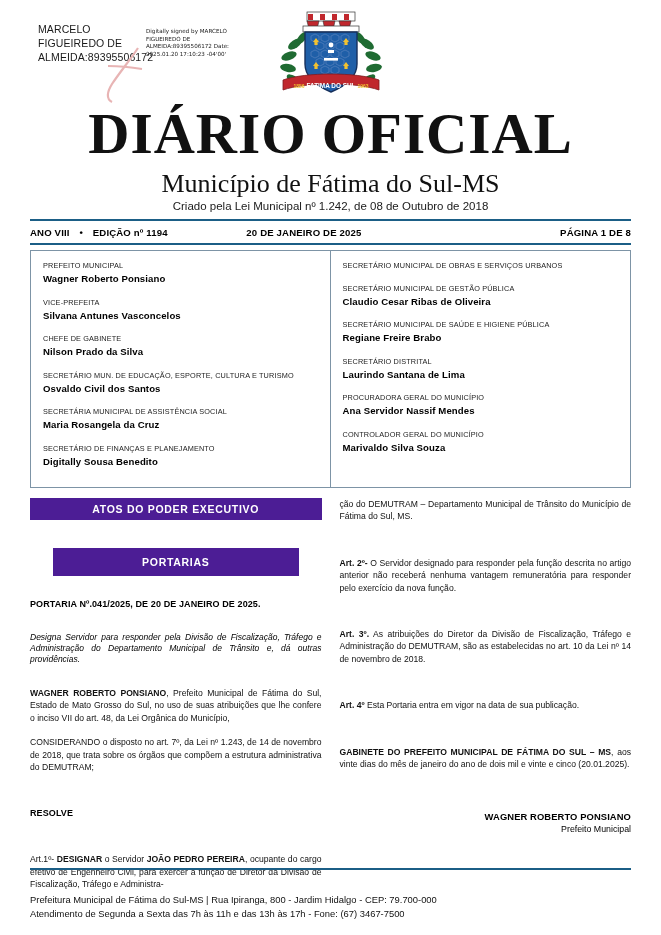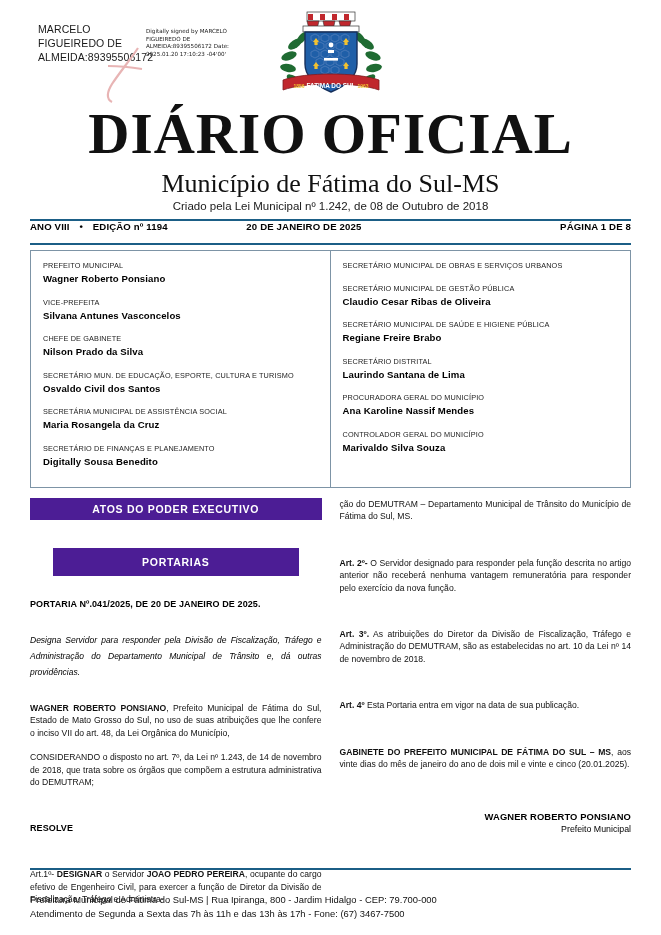--- a/index.html
+++ b/index.html
@@ -98,20 +98,21 @@
   
   .edition-bar {
     position: absolute;
     left: 30px;
     right: 30px;
     top: 219px;
     border-top: 2.2px solid #1b5e86;
     border-bottom: 2.2px solid #1b5e86;
     height: 22px;
     display: flex;
+    align-items: center;
     font-size: 9.6px;
     font-weight: bold;
     letter-spacing: 0.15px;
   }
   .ed-left { width: 36%; white-space: nowrap; }
   .ed-mid  { width: 34%; text-align: left; }
   .ed-right{ width: 30%; text-align: right; white-space: nowrap; }
   .ed-dot { padding: 0 7px; }
 
   
@@ -187,21 +188,21 @@
     color: #111111;
     margin: 0;
   }
   .p-space { margin-top: 12px; }
   .p-space-lg { margin-top: 22px; }
   .p-space-xl { margin-top: 34px; }
   .bold { font-weight: bold; }
   .ital {
     font-style: italic;
     font-size: 8.5px;
-    line-height: 16px;
+    line-height: 11px;
     text-align: justify;
   }
   .heading-line {
     font-size: 9px;
     font-weight: bold;
     letter-spacing: 0.1px;
     line-height: 12px;
   }
   .sign-block {
     margin-top: 40px;
@@ -370,21 +371,21 @@
       <div class="off-entry">
         <div class="off-role">SECRETÁRIO MUNICIPAL DE SAÚDE E HIGIENE PÚBLICA</div>
         <div class="off-name">Regiane Freire Brabo</div>
       </div>
       <div class="off-entry">
         <div class="off-role">SECRETÁRIO DISTRITAL</div>
         <div class="off-name">Laurindo Santana de Lima</div>
       </div>
       <div class="off-entry">
         <div class="off-role">PROCURADORA GERAL DO MUNICÍPIO</div>
-        <div class="off-name">Ana Karoline Nassif Mendes</div>
+        <div class="off-name">Ana Servidor Nassif Mendes</div>
       </div>
       <div class="off-entry">
         <div class="off-role">CONTROLADOR GERAL DO MUNICÍPIO</div>
         <div class="off-name">Marivaldo Silva Souza</div>
       </div>
     </div>
   </div>
 
   <div class="columns">
 

